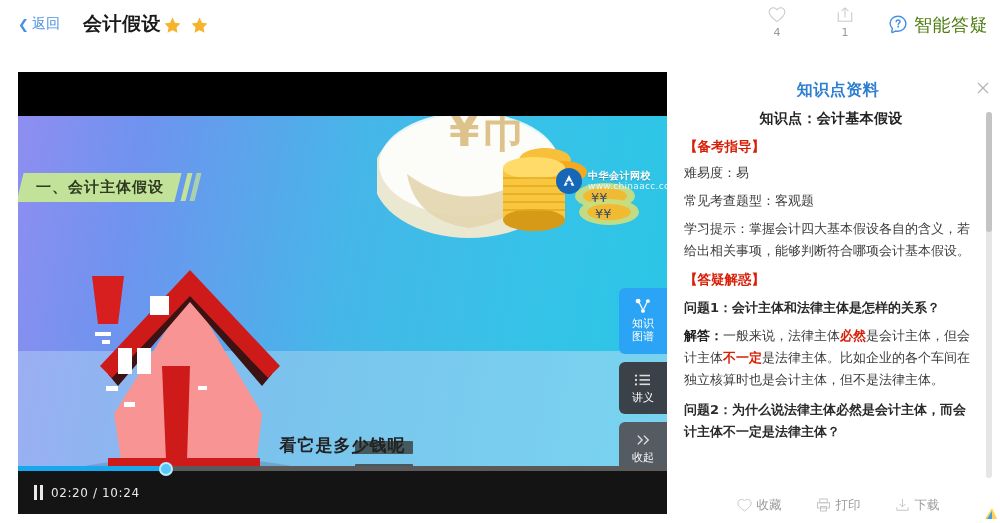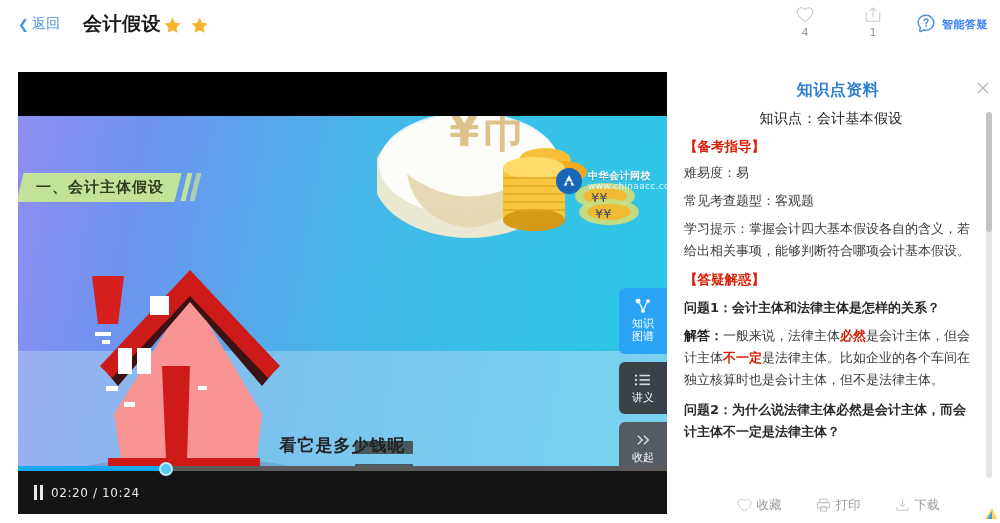--- a/index.html
+++ b/index.html
@@ -38,21 +38,21 @@
   .hdr-act {
     width: 68px; display: flex; flex-direction: column;
     align-items: center; gap: 3px; cursor: pointer;
   }
   .hdr-act svg { display: block; }
   .hdr-act-count { font-size: 11px; color: #999; }
   .ai-btn {
     display: flex; align-items: center; gap: 5px;
     margin-left: 8px; margin-top: 7px; margin-right: 12px; cursor: pointer;
   }
-  .ai-label { font-size: 11px; color: #3b82f6; letter-spacing: .5px; font-weight: bold; }
+  .ai-label { font-size: 18px; color: #4d7c0f; letter-spacing: .5px; }
 
   
   .video-wrap {
     position: absolute; left: 18px; top: 72px;
     width: 649px; height: 442px; background: #000; overflow: hidden;
   }
   .video-black-top { position: absolute; left:0; top:0; width:100%; height:44px; background:#000; }
   .video-stage {
     position: absolute; left: 0; top: 44px; width: 649px; height: 355px;
     background: linear-gradient(100deg,#8e8ef0 0%, #6f93ef 18%, #45b7e8 50%, #35c3e8 78%, #29c6e6 100%);
@@ -152,21 +152,21 @@
     padding-top: 8px; letter-spacing:.5px;
   }
   .panel-close {
     position:absolute; right: 10px; top: 8px; width:14px; height:14px; cursor:pointer;
   }
   .panel-body {
     position:absolute; left:0; top:34px; width:324px; height:380px;
     overflow:hidden; padding: 0 22px 0 8px;
   }
   .kp-sub {
-    text-align:center; font-size:14px; color:#222; font-weight:normal;
+    text-align:center; font-size:14px; color:#222; font-weight:bold;
     margin: 4px 0 10px; letter-spacing:.3px;
   }
   .sec-head { color:#d81e06; font-weight:bold; font-size:13.5px; margin: 9px 0 6px; }
   .para { font-size:13px; color:#3c3c3c; line-height:22px; margin: 6px 0; }
   .para .lbl { color:#1a1a1a; font-weight:bold; }
   .para .em-red { color:#d81e06; font-weight:bold; }
   .q-line { font-size:13px; color:#2b2b2b; line-height:22px; margin: 8px 0 4px; font-weight:bold; }
   .inline-stars { color:#222; letter-spacing:1px; }
 
   .panel-scroll {

